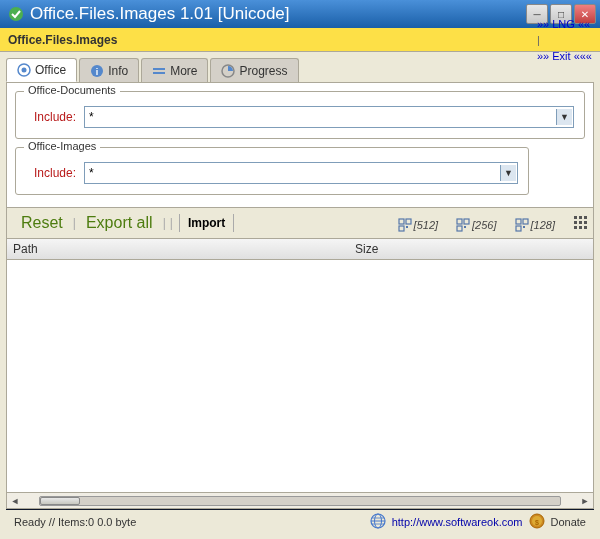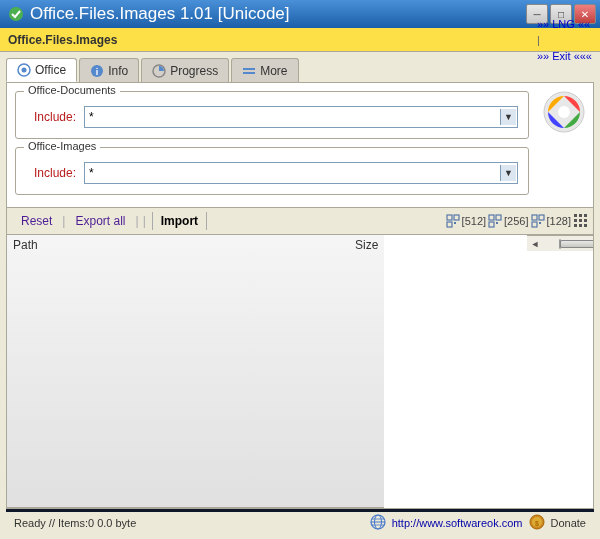--- a/index.html
+++ b/index.html
@@ -222,43 +222,44 @@
       padding: 4px 6px;
       background: #ece9d8;
       border: 1px solid #aca899;
       border-top: none;
       gap: 0;
     }
     .toolbar-btn {
       background: none;
       border: none;
       padding: 2px 8px;
-      font-size: 12px;
-      color: #4c1d95;
+      font-size: 16px;
+      color: #4d7c0f;
       cursor: pointer;
     }
     .toolbar-sep {
       color: #aaa;
       padding: 0 2px;
     }
     .toolbar-import {
       font-weight: bold;
       color: #000;
       padding: 2px 8px;
       border-left: 1px solid #aaa;
       border-right: 1px solid #aaa;
       margin: 0 4px;
     }
     .toolbar-right {
       margin-left: auto;
       display: flex;
-      align-items: center;
-      gap: 2px;
+      align-items: flex-end;
+      gap: 18px;
       font-size: 12px;
       color: #444;
+      font-style: italic;
     }
     .size-btn {
       display: flex;
       align-items: center;
       gap: 2px;
       cursor: pointer;
       color: #444;
       font-size: 11px;
     }
     .grid-icon {
@@ -267,21 +268,21 @@
       cursor: pointer;
     }
 
     
     .table-container {
       flex: 1;
       background: #fff;
       border: 1px solid #aca899;
       border-top: none;
       display: flex;
-      flex-direction: row;
+      flex-direction: column;
       overflow: hidden;
     }
     .table-header {
       display: flex;
       background: linear-gradient(to bottom, #f5f5f5, #e0e0e0);
       border-bottom: 1px solid #aca899;
       padding: 3px 6px;
     }
     .col-path {
       flex: 0 0 320px;
@@ -332,21 +333,21 @@
       width: 16px;
       font-size: 9px;
       text-align: center;
       color: #555;
       cursor: pointer;
     }
 
     
     .status-bar {
       background: #ece9d8;
-      border-top: 3px solid #0f172a;
+      border-top: 1px solid #0f172a;
       height: 24px;
       display: flex;
       align-items: center;
       padding: 0 8px;
       font-size: 11px;
       color: #333;
       gap: 8px;
     }
     .status-left { flex: 1; }
     .status-right {
@@ -400,51 +401,51 @@
         <svg width="14" height="14" viewBox="0 0 14 14">
           <circle cx="7" cy="7" r="6" fill="#5588cc"></circle>
           <text x="7" y="11" text-anchor="middle" fill="white" font-size="9" font-weight="bold">i</text>
         </svg>
       </span>
       <span>Info</span>
     </div>
     <div class="tab">
       <span class="tab-icon">
         <svg width="14" height="14" viewBox="0 0 14 14">
+          <rect x="1" y="4" width="12" height="2" fill="#5588cc"></rect>
+          <rect x="1" y="8" width="12" height="2" fill="#5588cc"></rect>
+        </svg>
+      </span>
+      <span>More</span>
+    </div>
+    <div class="tab">
+      <span class="tab-icon">
+        <svg width="14" height="14" viewBox="0 0 14 14">
           <circle cx="7" cy="7" r="6" fill="none" stroke="#888" stroke-width="1.5"></circle>
           <path d="M7 7 L7 2 A5 5 0 0 1 12 7 Z" fill="#5588cc"></path>
         </svg>
       </span>
       <span>Progress</span>
-    </div>
-    <div class="tab">
-      <span class="tab-icon">
-        <svg width="14" height="14" viewBox="0 0 14 14">
-          <rect x="1" y="4" width="12" height="2" fill="#5588cc"></rect>
-          <rect x="1" y="8" width="12" height="2" fill="#5588cc"></rect>
-        </svg>
-      </span>
-      <span>More</span>
     </div>
   </div>
 
   <div class="content-panel">
 
     <div class="logo-icon">
       <svg width="42" height="42" viewBox="0 0 42 42">
         <circle cx="21" cy="21" r="20" fill="#e8e8e8" stroke="#ccc" stroke-width="1"></circle>
         <path d="M21 5 A16 16 0 0 1 37 21" fill="#FF4444"></path>
         <path d="M37 21 A16 16 0 0 1 21 37" fill="#44AA44"></path>
         <path d="M21 37 A16 16 0 0 1 5 21" fill="#4444FF"></path>
         <path d="M5 21 A16 16 0 0 1 21 5" fill="#FFAA00"></path>
         <circle cx="21" cy="21" r="6" fill="white"></circle>
       </svg>
     </div>
 
-    <div class="section-box" style="margin-right: 56px;">
+    <div class="section-box" style="">
       <span class="section-label">Office-Documents</span>
       <div class="field-row">
         <span class="field-label">Include:</span>
         <div class="select-wrapper">
           <select>
             <option value="*">*</option>
           </select>
           <span class="select-arrow">▼</span>
         </div>
       </div>

